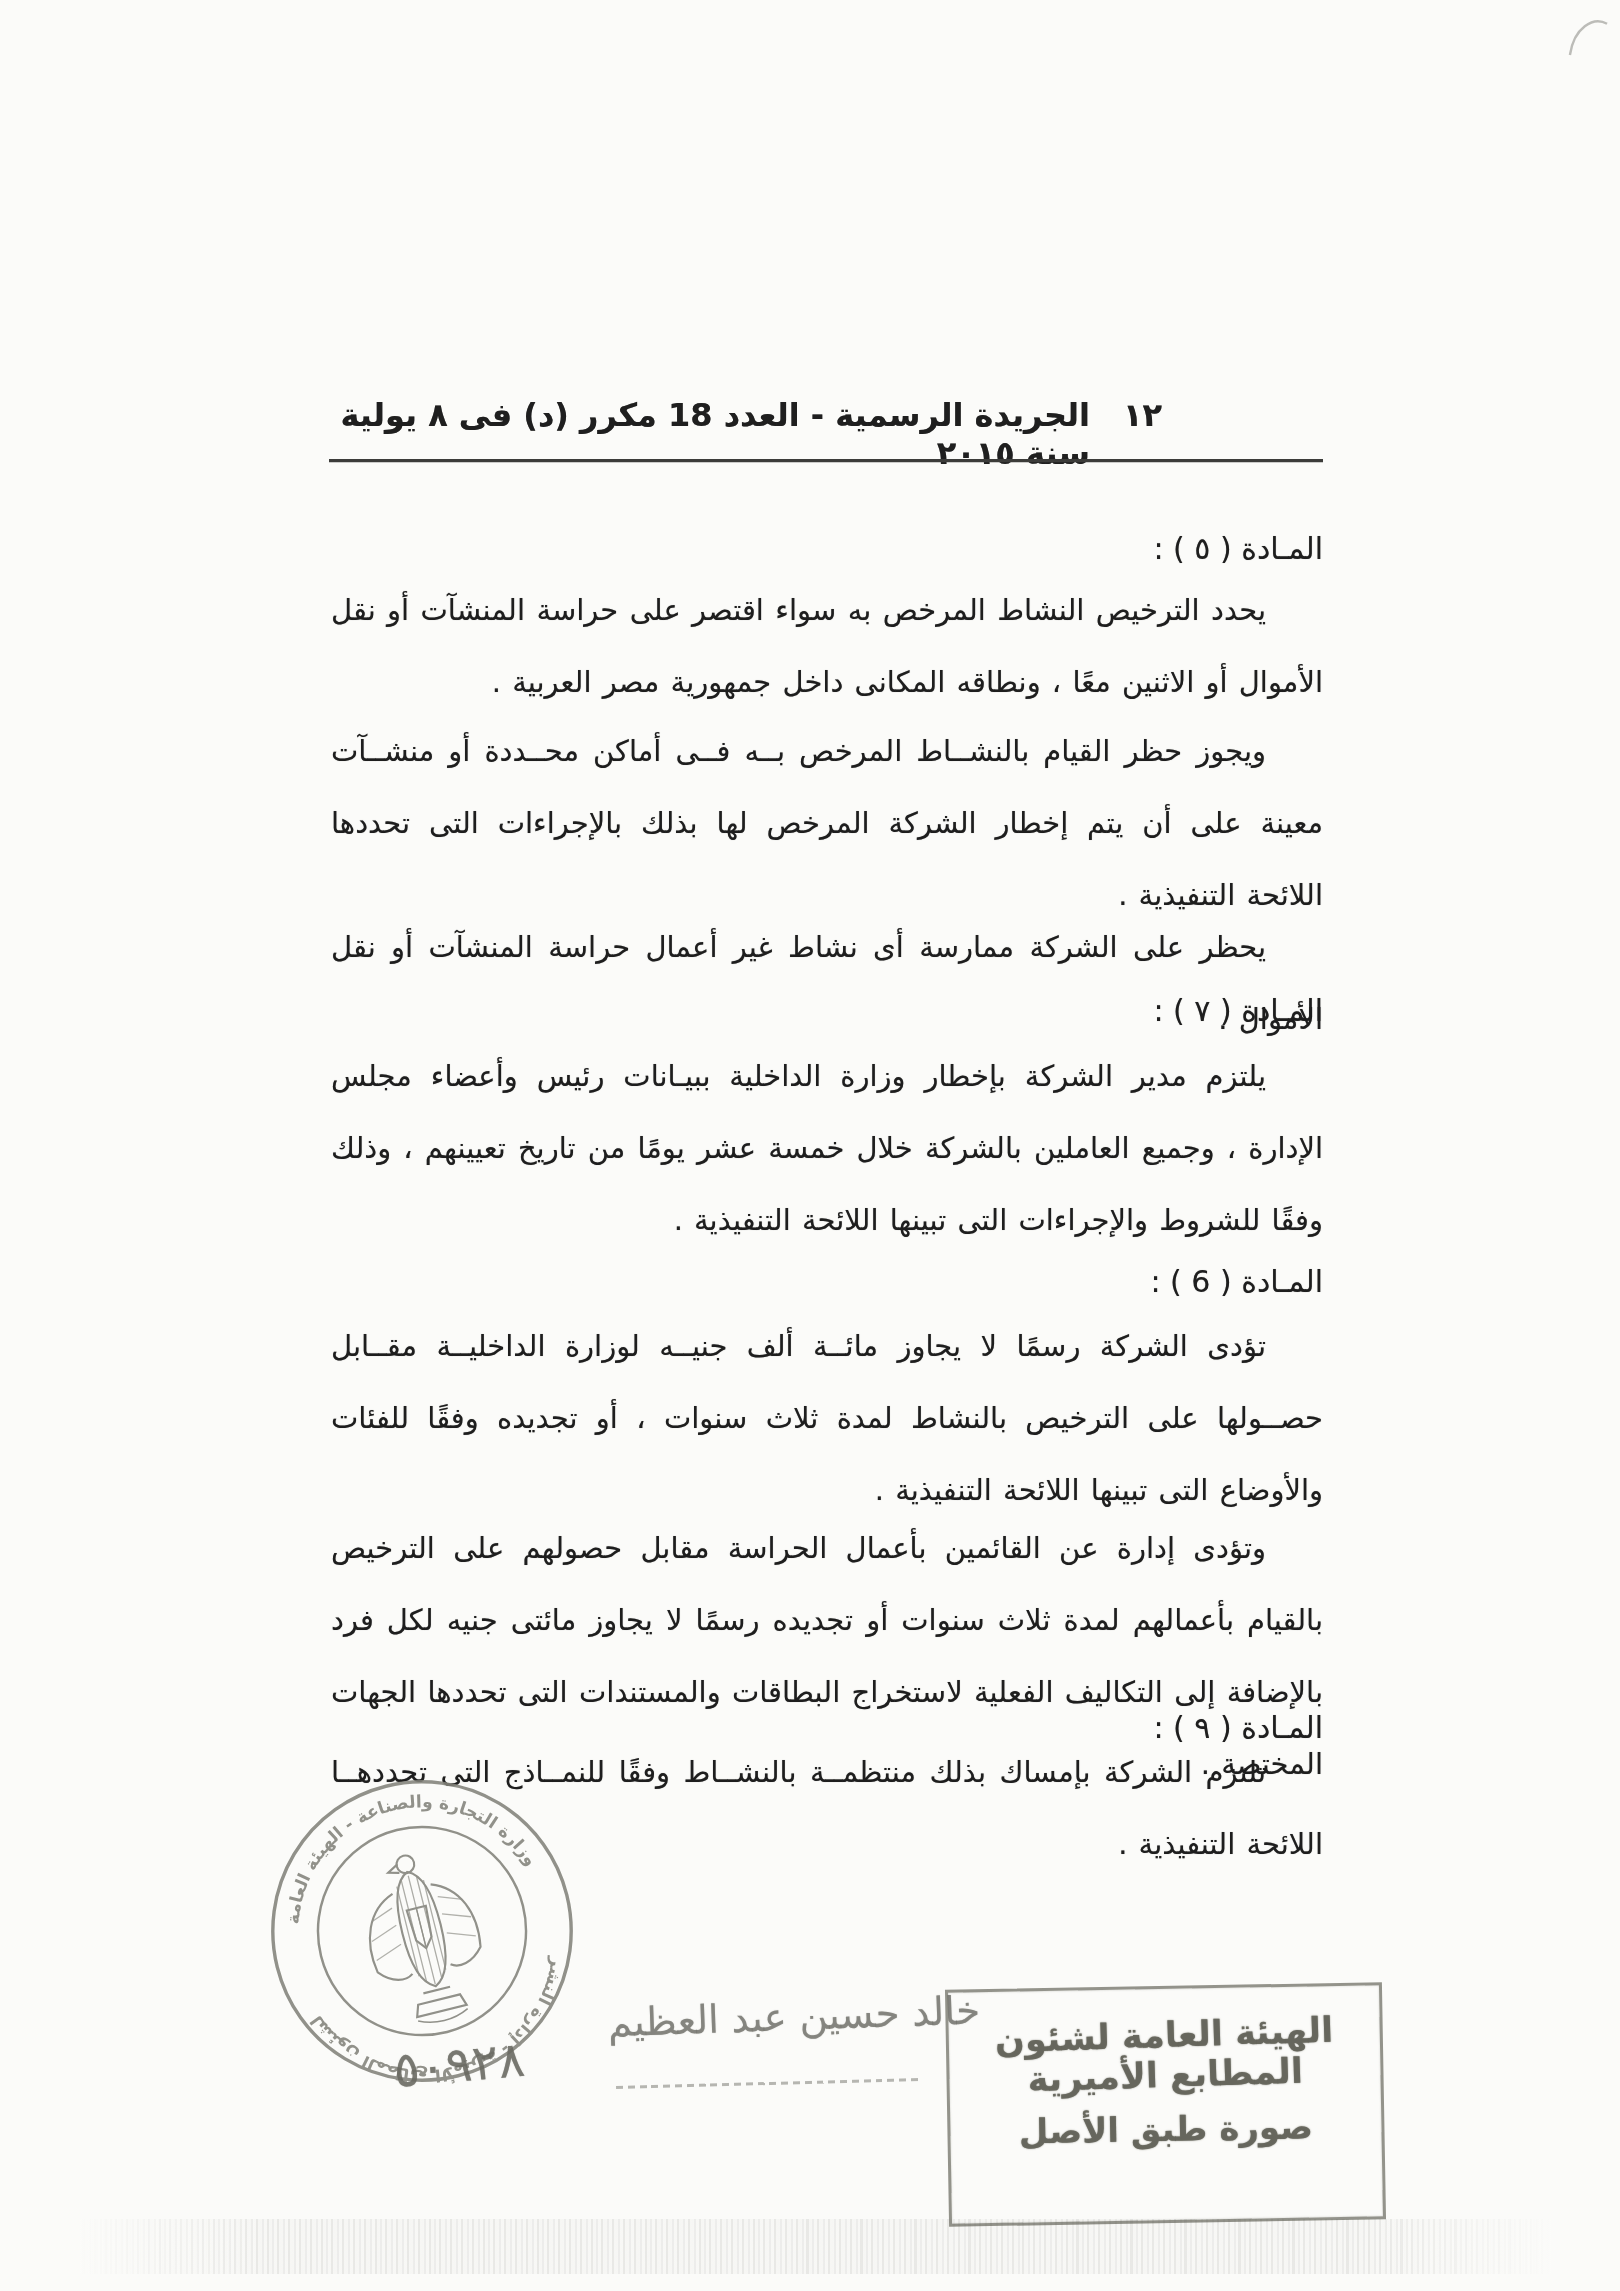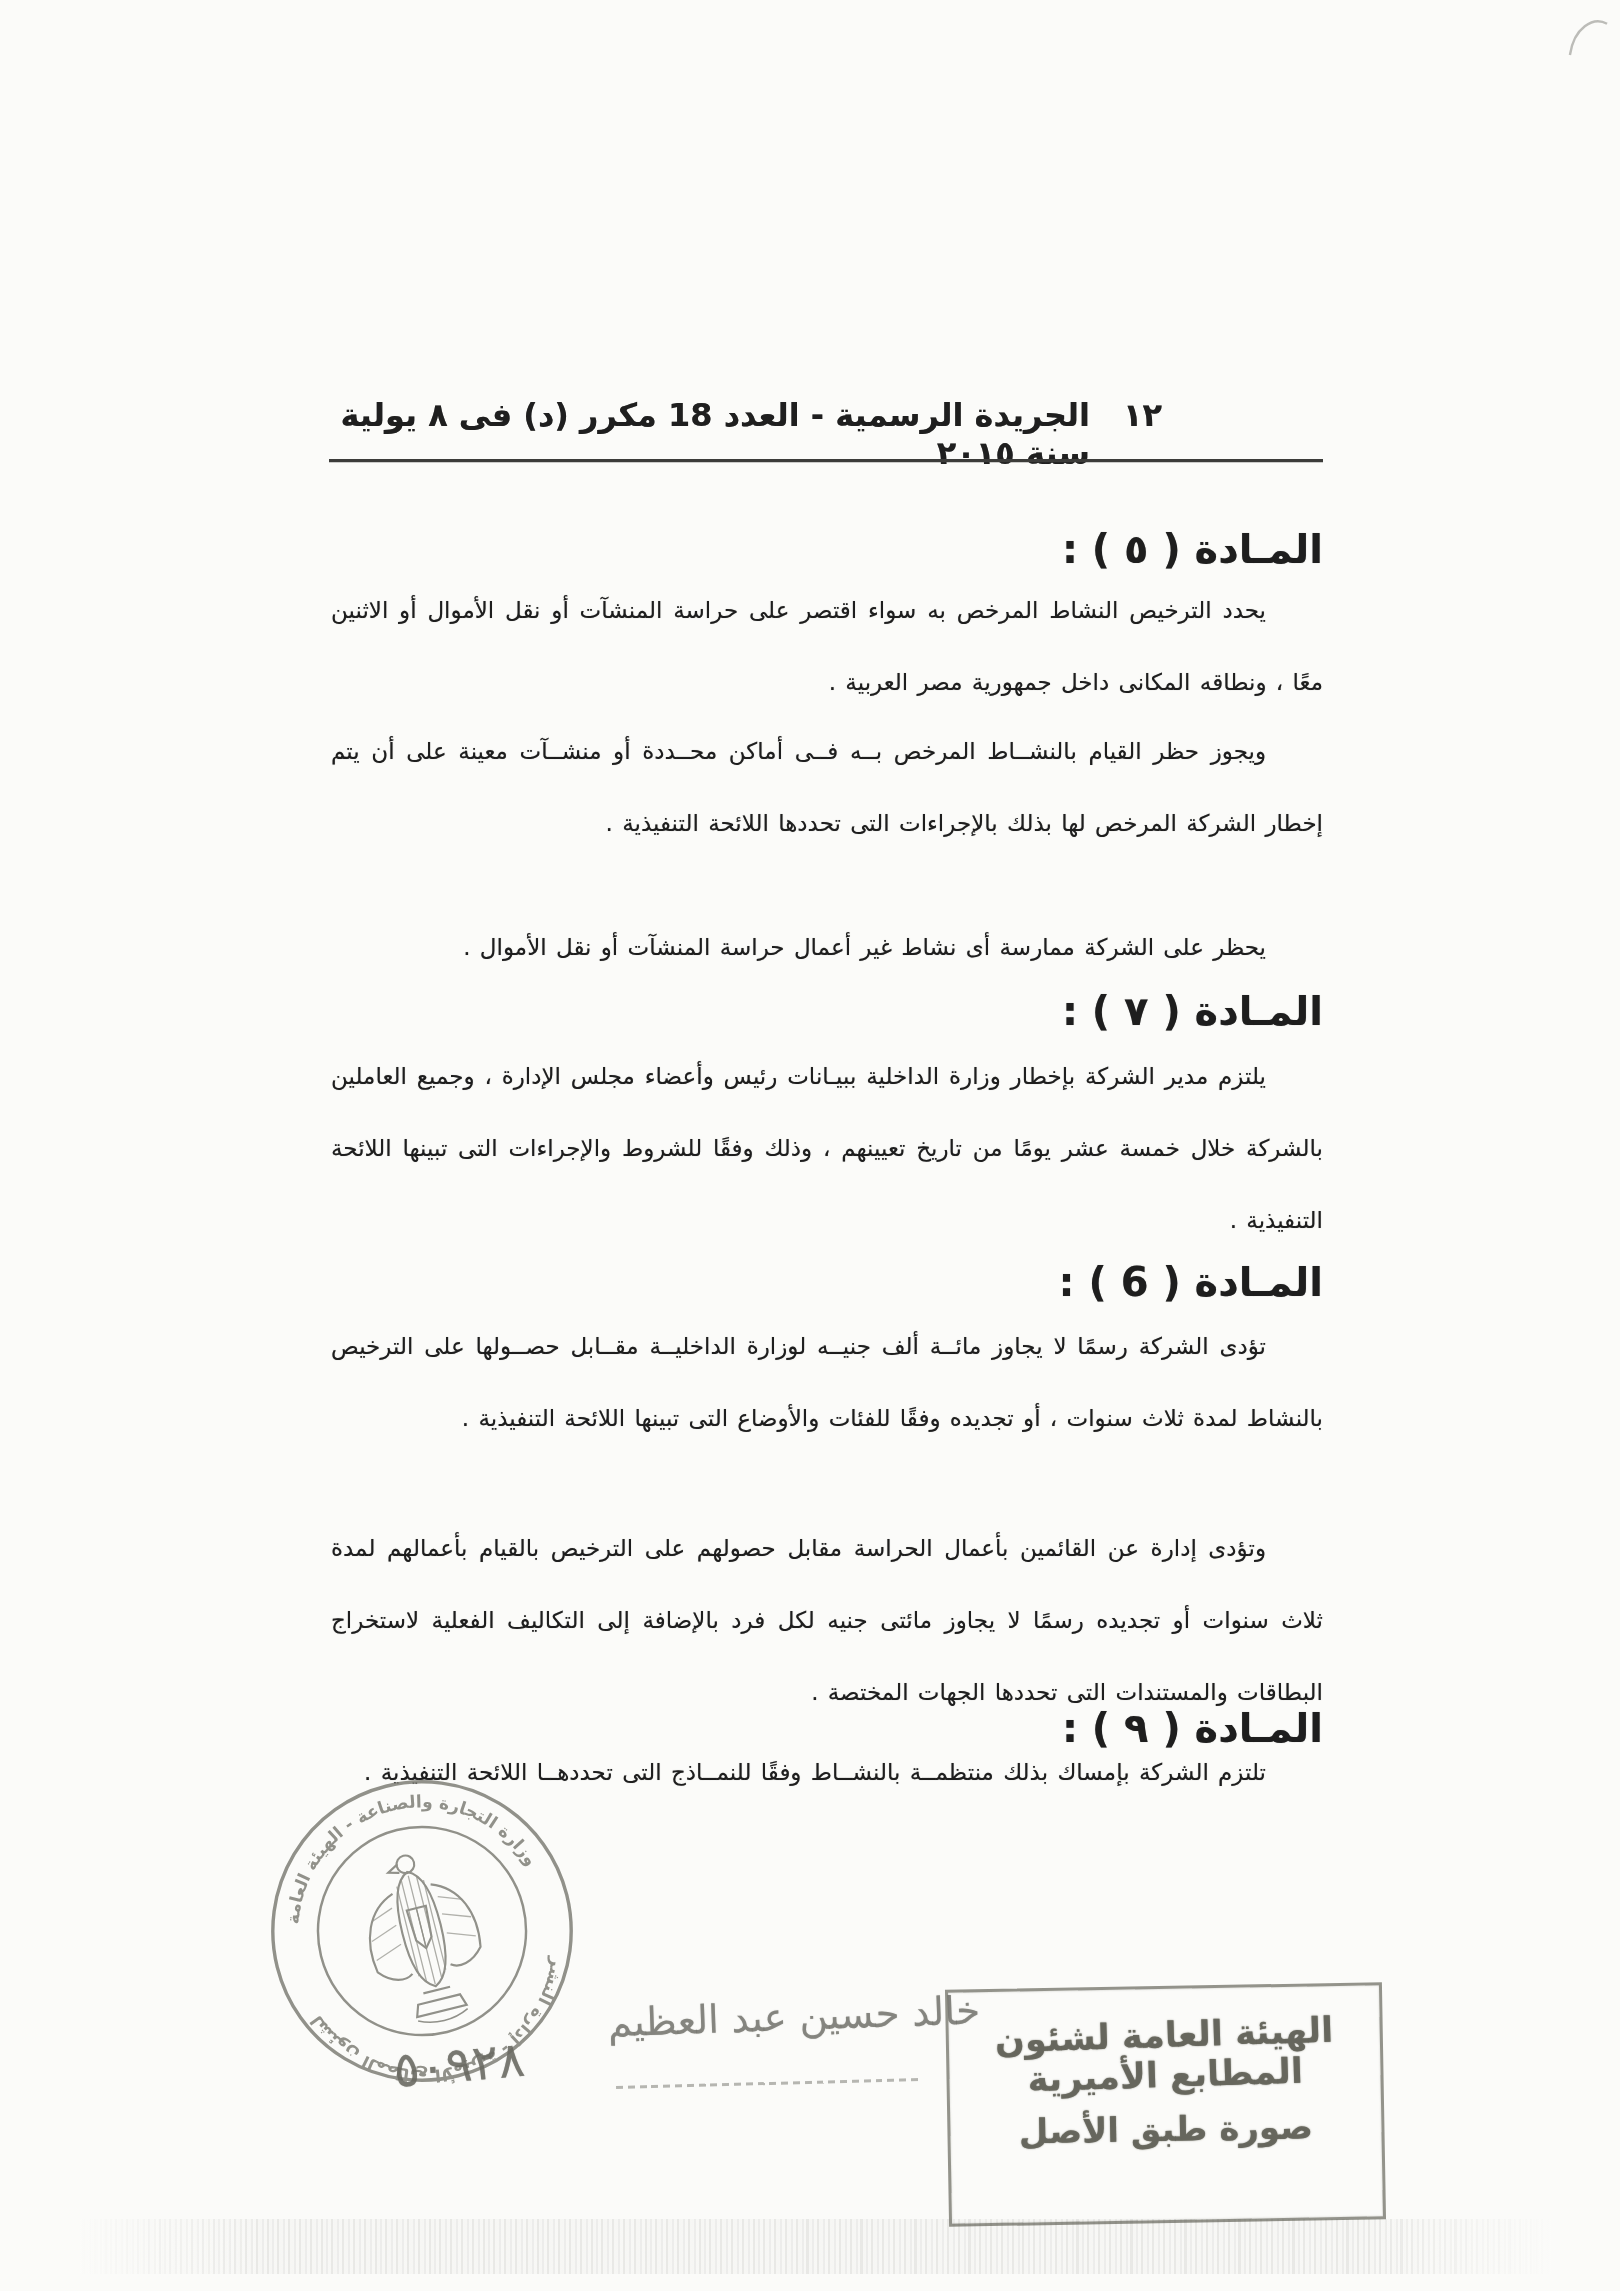--- a/index.html
+++ b/index.html
@@ -19,24 +19,24 @@
   .rule{
     position:absolute; left:329px; top:459px; width:994px; height:2.9px;
     background:#3c3c3a; box-shadow:0 1px 0 rgba(60,60,58,.25);
   }
   
   .art-h,.para{
     position:absolute; left:331px; width:992px; direction:rtl;
     color:#1e1e1e; text-shadow:0 0 0.7px rgba(25,25,25,.5);
   }
   .art-h{
-    font-size:40px; font-weight:bold; line-height:72px; text-align:right;
+    font-size:30px; font-weight:normal; line-height:72px; text-align:right;
   }
   .para{
-    font-size:23px; line-height:72px; text-align:justify; text-indent:57px;
+    font-size:29px; line-height:72px; text-align:justify; text-indent:57px;
     word-spacing:2px; font-weight:500;
   }
   
   .seal{
     position:absolute; left:263px; top:1772px; width:318px; height:318px;
     transform:rotate(-14deg); opacity:.88;
   }
   .seal svg{width:100%; height:100%;}
   
   .hand-num{

